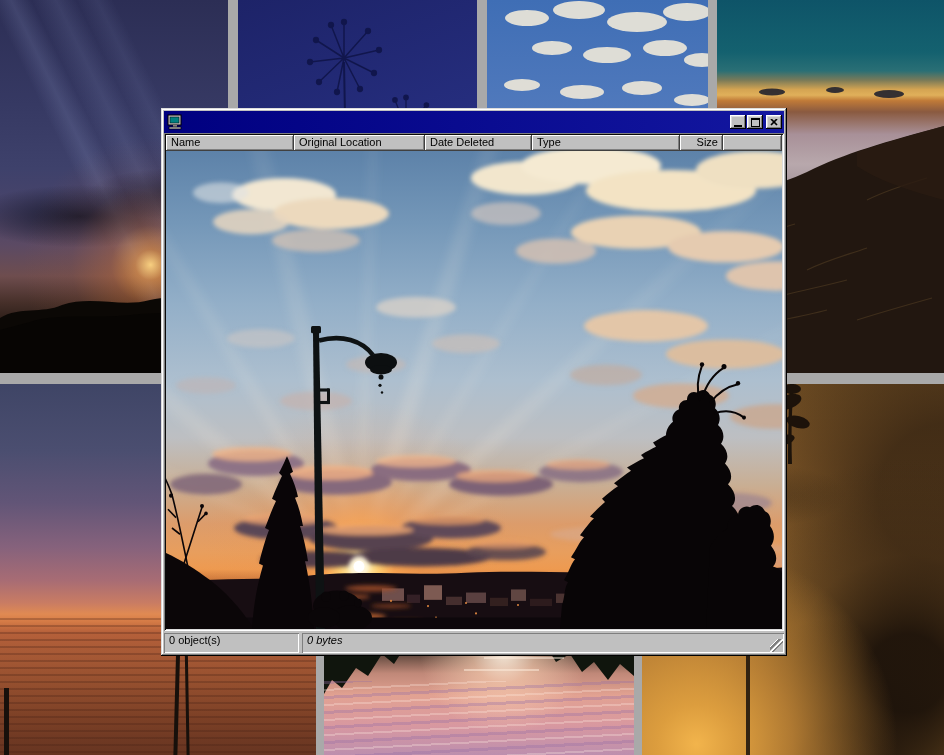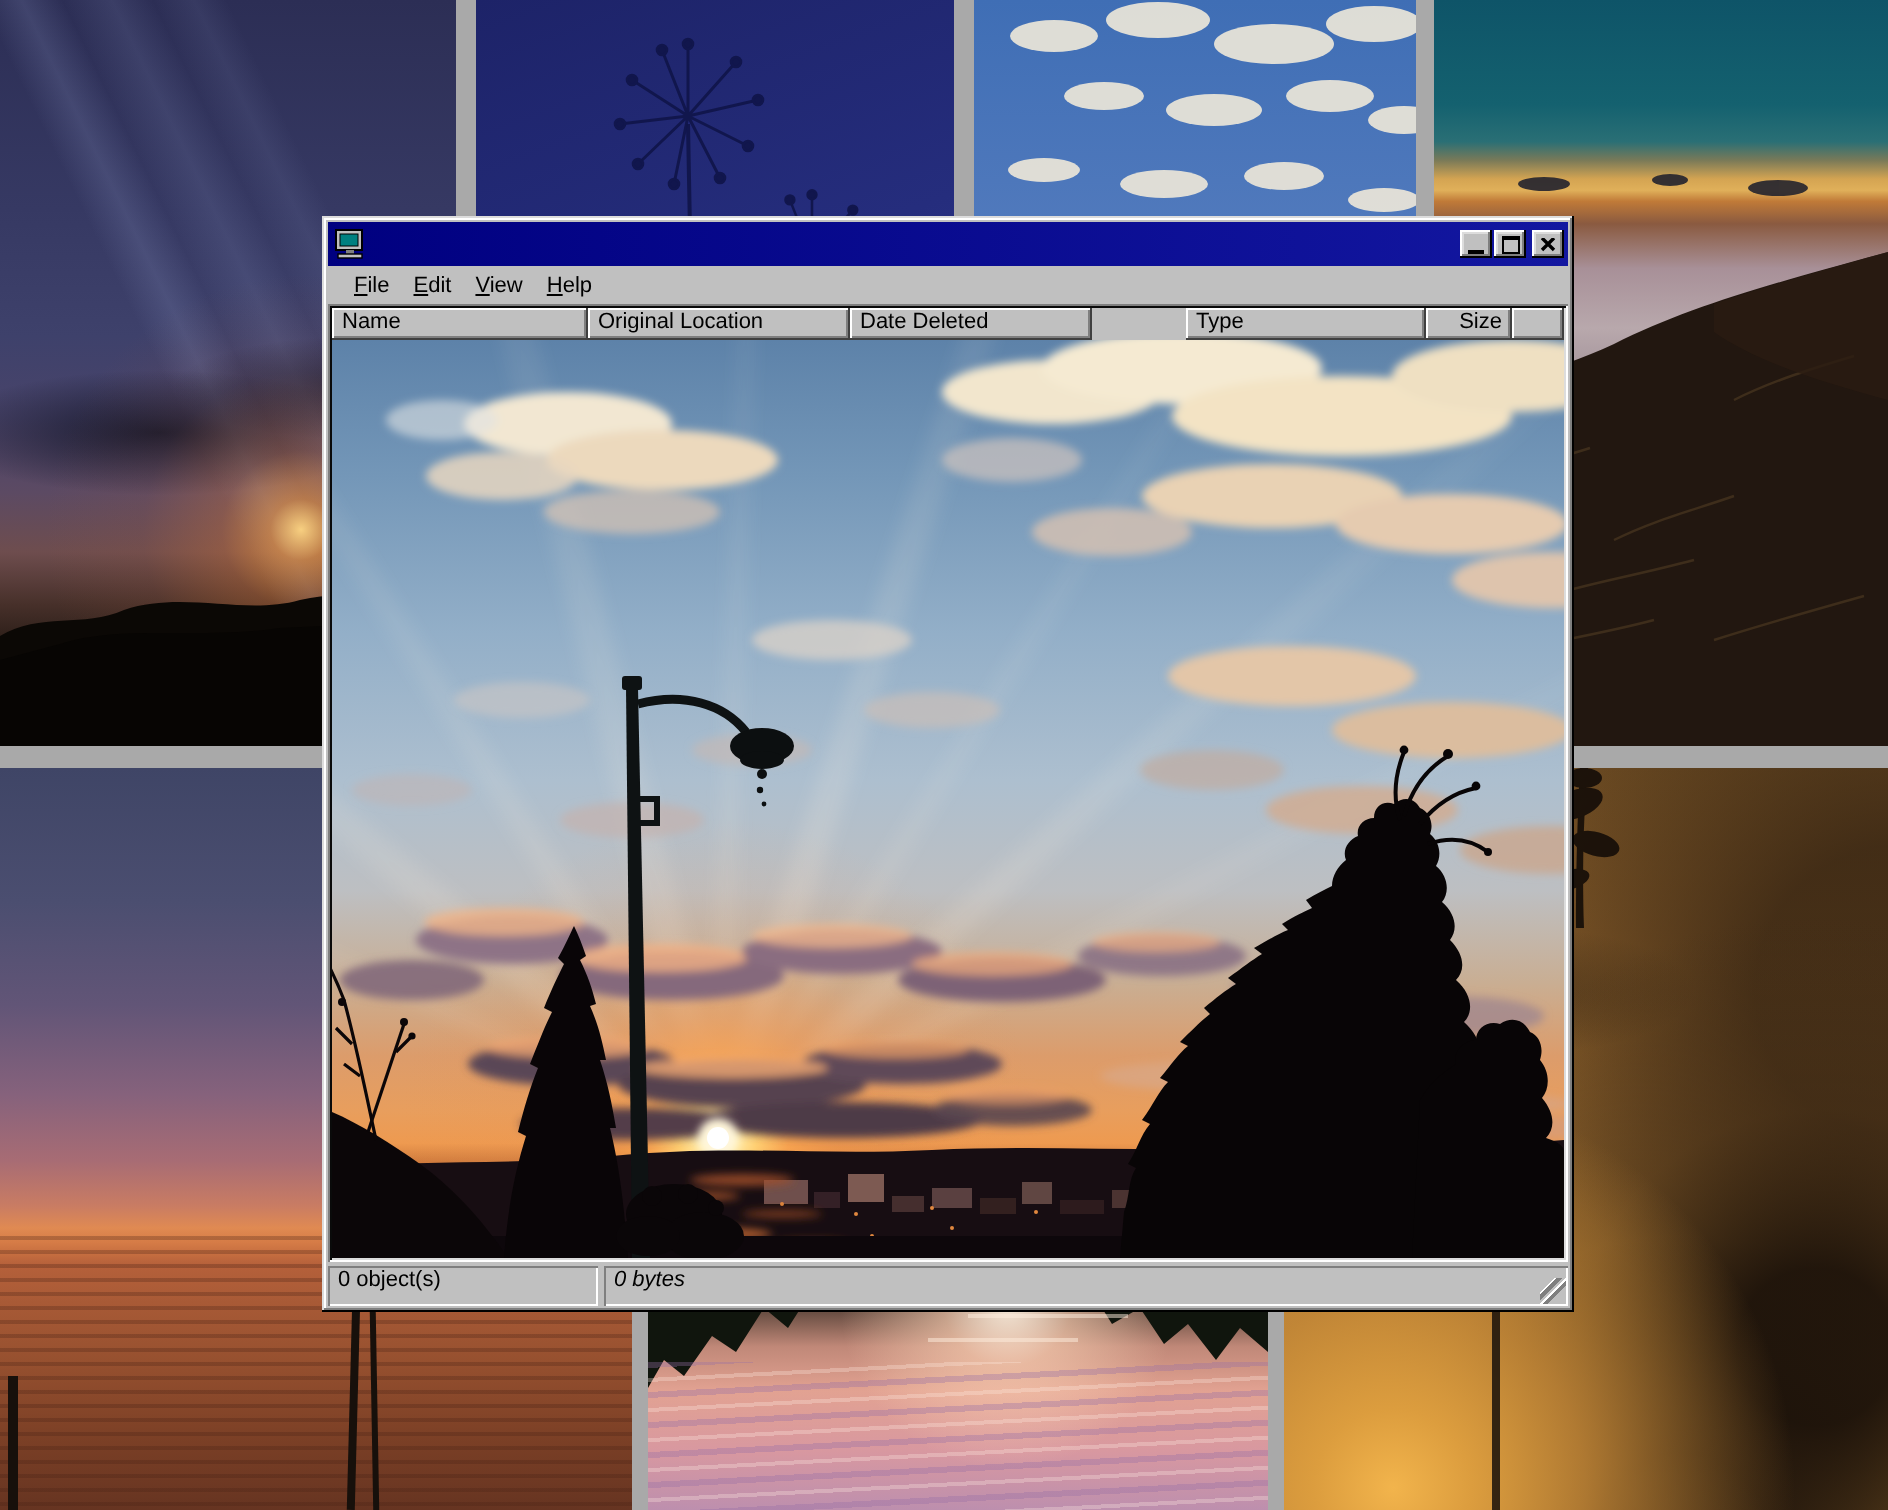--- a/index.html
+++ b/index.html
@@ -70,22 +70,22 @@
   #menubar{height:19px;flex:0 0 19px;display:flex;align-items:center;padding-left:7px;}
   .menu-item{padding:1px 6px;}
   .menu-item u{text-decoration:underline;}
   #listview{flex:1;position:relative;display:flex;flex-direction:column;
     box-shadow: inset 1px 1px #7f7f7f, inset -1px -1px #fff, inset 2px 2px #0a0a0a, inset -2px -2px #dcdcdc;
     padding:2px;box-sizing:border-box;background:#701a75;}
   #header-row{height:16px;flex:0 0 16px;display:flex;background:var(--face,#c0c0c0);}
   .hcell{box-sizing:border-box;height:16px;padding:1px 5px;background:var(--face,#c0c0c0);
     box-shadow: inset -1px -1px #404040, inset 1px 1px #fff, inset -2px -2px #7f7f7f;
     white-space:nowrap;overflow:hidden;}
-  .hc-name{width:128px;} .hc-origin{width:131px;} .hc-date{width:121px;}
-  .hc-type{width:120px;margin-left:47px;} .hc-size{width:43px;text-align:right;} .hc-blank{flex:1;}
+  .hc-name{width:128px;} .hc-origin{width:131px;} .hc-date{width:107px;}
+  .hc-type{width:148px;} .hc-size{width:43px;text-align:right;} .hc-blank{flex:1;}
   #photo{flex:1;position:relative;overflow:hidden;background:#5d82a9;}
   #photo svg{position:absolute;left:0;top:0;width:100%;height:100%;}
   #statusbar{flex:0 0 20px;margin-top:2px;display:flex;gap:3px;position:relative;}
   .spanel{box-shadow: inset 1px 1px #7f7f7f, inset -1px -1px #fff;
     padding:1px 5px;box-sizing:border-box;white-space:nowrap;overflow:hidden;}
   #status-objects{width:135px;flex:0 0 135px;}
   #status-bytes{flex:1;font-style:italic;}
   #grip{position:absolute;right:1px;bottom:1px;width:13px;height:13px;
     background:
      linear-gradient(135deg, rgba(0,0,0,0) 0 5px, #fff 5px 6px, #7f7f7f 6px 8px, rgba(0,0,0,0) 8px 9px, #fff 9px 10px, #7f7f7f 10px 12px, rgba(0,0,0,0) 12px);}
@@ -268,26 +268,20 @@
     <div class="tbtn" id="btn-max">
         <div class="g-max"></div>
       </div>
     <div class="tbtn" id="btn-close">
       <svg width="8" height="7" viewBox="0 0 8 7">
           <path d="M1,0 L7,6 M7,0 L1,6" stroke="#000" stroke-width="1.7"></path>
         </svg>
     </div>
   </div>
 
-  <div id="menubar">
-    <span class="menu-item"><u>F</u>ile</span>
-    <span class="menu-item"><u>E</u>dit</span>
-    <span class="menu-item"><u>V</u>iew</span>
-    <span class="menu-item"><u>H</u>elp</span>
-  </div>
 
   <div id="listview">
     <div id="header-row">
       <div class="hcell hc-name">Name</div>
       <div class="hcell hc-origin">Original Location</div>
       <div class="hcell hc-date">Date Deleted</div>
       <div class="hcell hc-type">Type</div>
       <div class="hcell hc-size">Size</div>
       <div class="hcell hc-blank"></div>
     </div>

